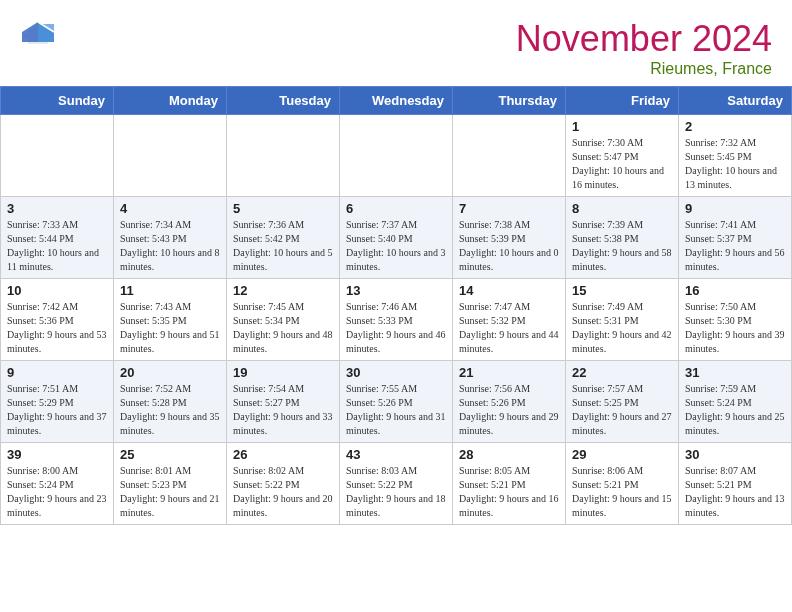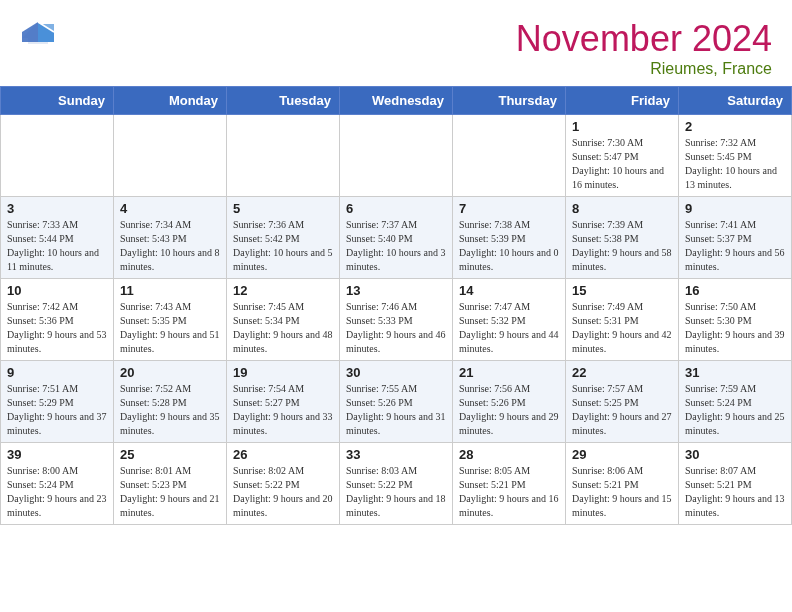--- a/index.html
+++ b/index.html
@@ -165,21 +165,21 @@
         </td>
         <td>
           <span class="day-num">25</span>
           <div class="day-info">Sunrise: 8:01 AM<br>Sunset: 5:23 PM<br>Daylight: 9 hours and 21 minutes.</div>
         </td>
         <td>
           <span class="day-num">26</span>
           <div class="day-info">Sunrise: 8:02 AM<br>Sunset: 5:22 PM<br>Daylight: 9 hours and 20 minutes.</div>
         </td>
         <td>
-          <span class="day-num">33</span>
+          <span class="day-num">43</span>
           <div class="day-info">Sunrise: 8:03 AM<br>Sunset: 5:22 PM<br>Daylight: 9 hours and 18 minutes.</div>
         </td>
         <td>
           <span class="day-num">28</span>
           <div class="day-info">Sunrise: 8:05 AM<br>Sunset: 5:21 PM<br>Daylight: 9 hours and 16 minutes.</div>
         </td>
         <td>
           <span class="day-num">29</span>
           <div class="day-info">Sunrise: 8:06 AM<br>Sunset: 5:21 PM<br>Daylight: 9 hours and 15 minutes.</div>
         </td>

